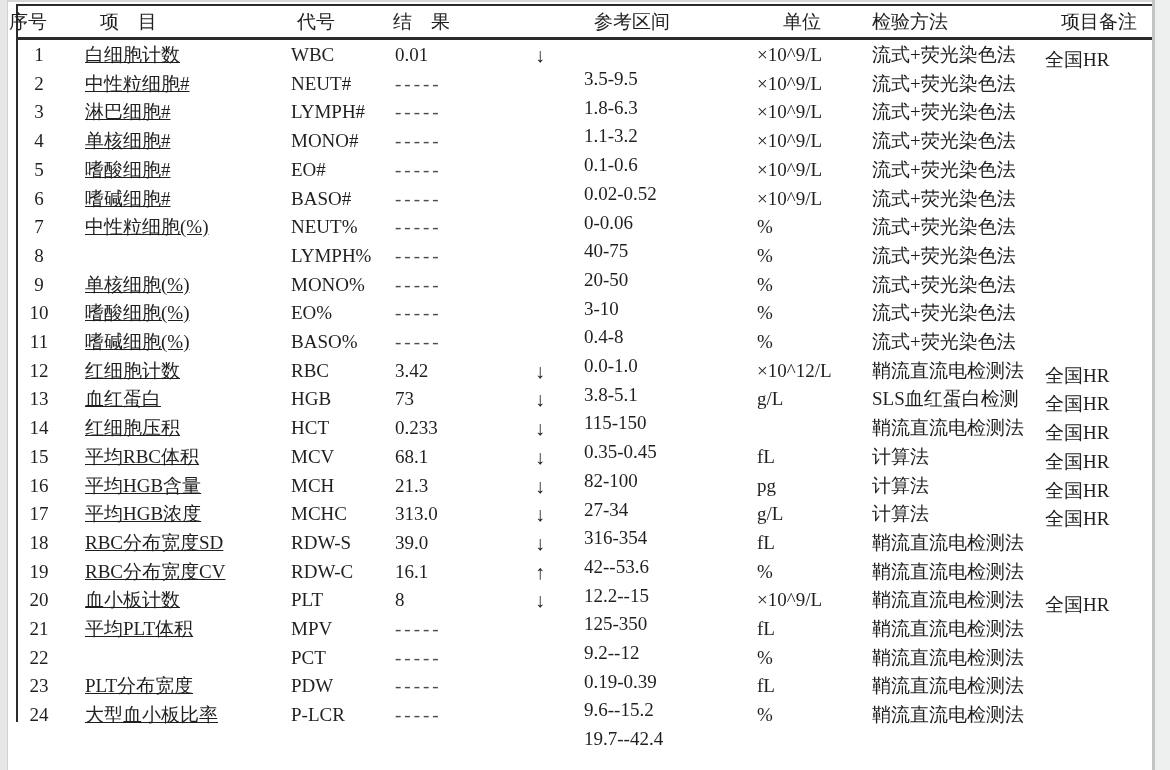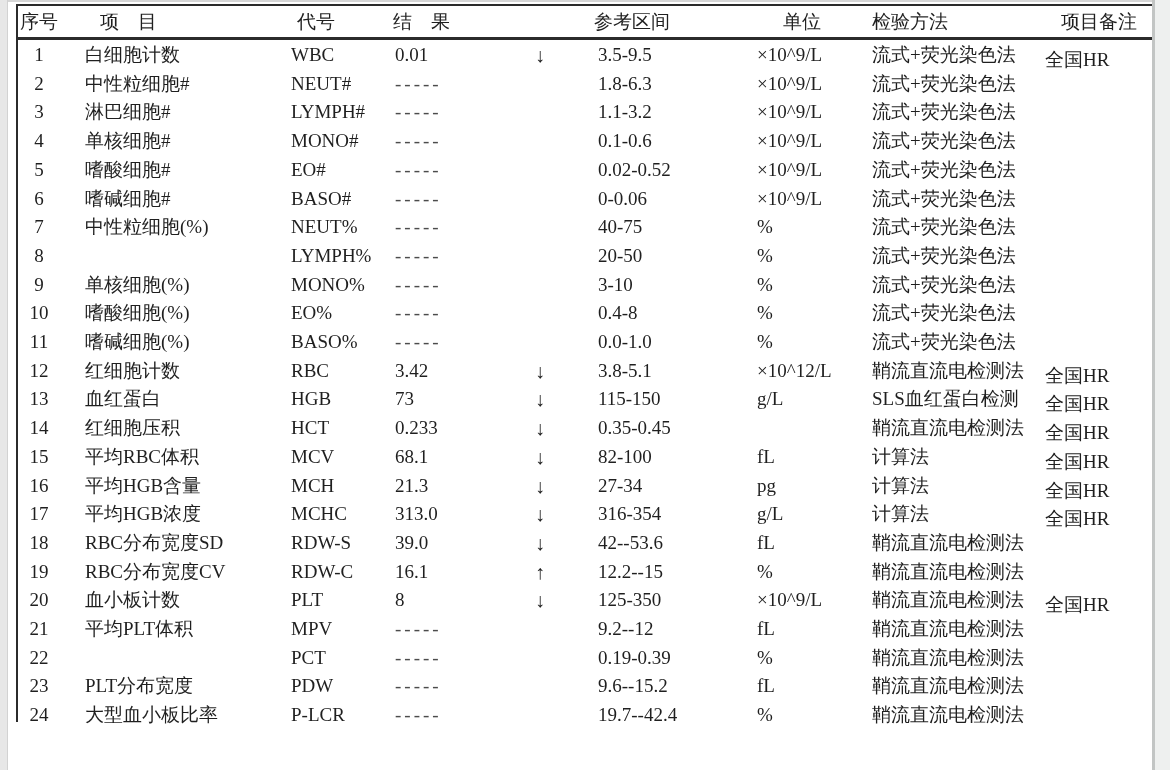--- a/index.html
+++ b/index.html
@@ -6,37 +6,37 @@
   .page{position:relative;width:1170px;height:770px;background:#ffffff;overflow:hidden;
         font-family:"Liberation Serif","DejaVu Serif",serif;color:#1f1f1f;}
   .top-hairline{position:absolute;left:0;top:0;width:1170px;height:2px;background:#d6d6d6;}
   .edge-left{position:absolute;left:0;top:0;width:8px;height:770px;background:#e7e7e7;border-right:1px solid #d2d2d2;box-sizing:border-box;}
   .edge-right{position:absolute;left:1152px;top:0;width:18px;height:770px;background:#eef0ef;border-left:3px solid #c2c5c4;box-sizing:border-box;}
   .top-line{position:absolute;left:16px;top:4px;width:1136px;height:2px;background:#2b2b2b;}
   .left-line{position:absolute;left:16px;top:4px;width:2px;height:718px;background:#2b2b2b;}
   .header-sep{position:absolute;left:16px;top:37px;width:1136px;height:3px;background:#2b2b2b;}
   .header-row{position:absolute;left:0;top:6px;width:1170px;height:31px;line-height:31px;font-size:19px;}
   .h{position:absolute;white-space:pre;}
-  .h-seq{left:20px;text-align:center;}
+  .h-seq{left:9px;text-align:center;}
   .h-item{left:100px;}
   .h-code{left:297px;}
   .h-result{left:393px;}
   .h-ref{left:594px;}
   .h-unit{left:783px;}
   .h-method{left:872px;}
   .h-remark{left:1053px;margin-left:8px;}
   .rows{position:absolute;left:0;top:41px;width:1170px;}
   .row{position:relative;height:28.71px;line-height:28.71px;font-size:19px;}
   .c{position:absolute;top:0;white-space:pre;}
   .c-seq{left:18px;width:42px;text-align:center;}
-  .c-item{left:85px;width:205px;}
+  .c-item{left:85px;width:205px;text-decoration:underline;}
   .c-code{left:291px;width:95px;}
   .c-result{left:395px;width:115px;}
   .c-flag{left:525px;width:30px;text-align:center;font-size:20px;}
-  .c-ref{left:598px;width:155px;}
+  .c-ref{left:584px;width:155px;margin-top:24px;}
   .c-unit{left:757px;width:110px;}
   .c-method{left:872px;width:178px;}
   .c-remark{left:1045px;width:110px;top:5px;}
   .dash{color:#4c4c4c;letter-spacing:3px;}
 </style>
 </head>
 <body>
 
 <div class="page">
   <div class="top-hairline"></div>

